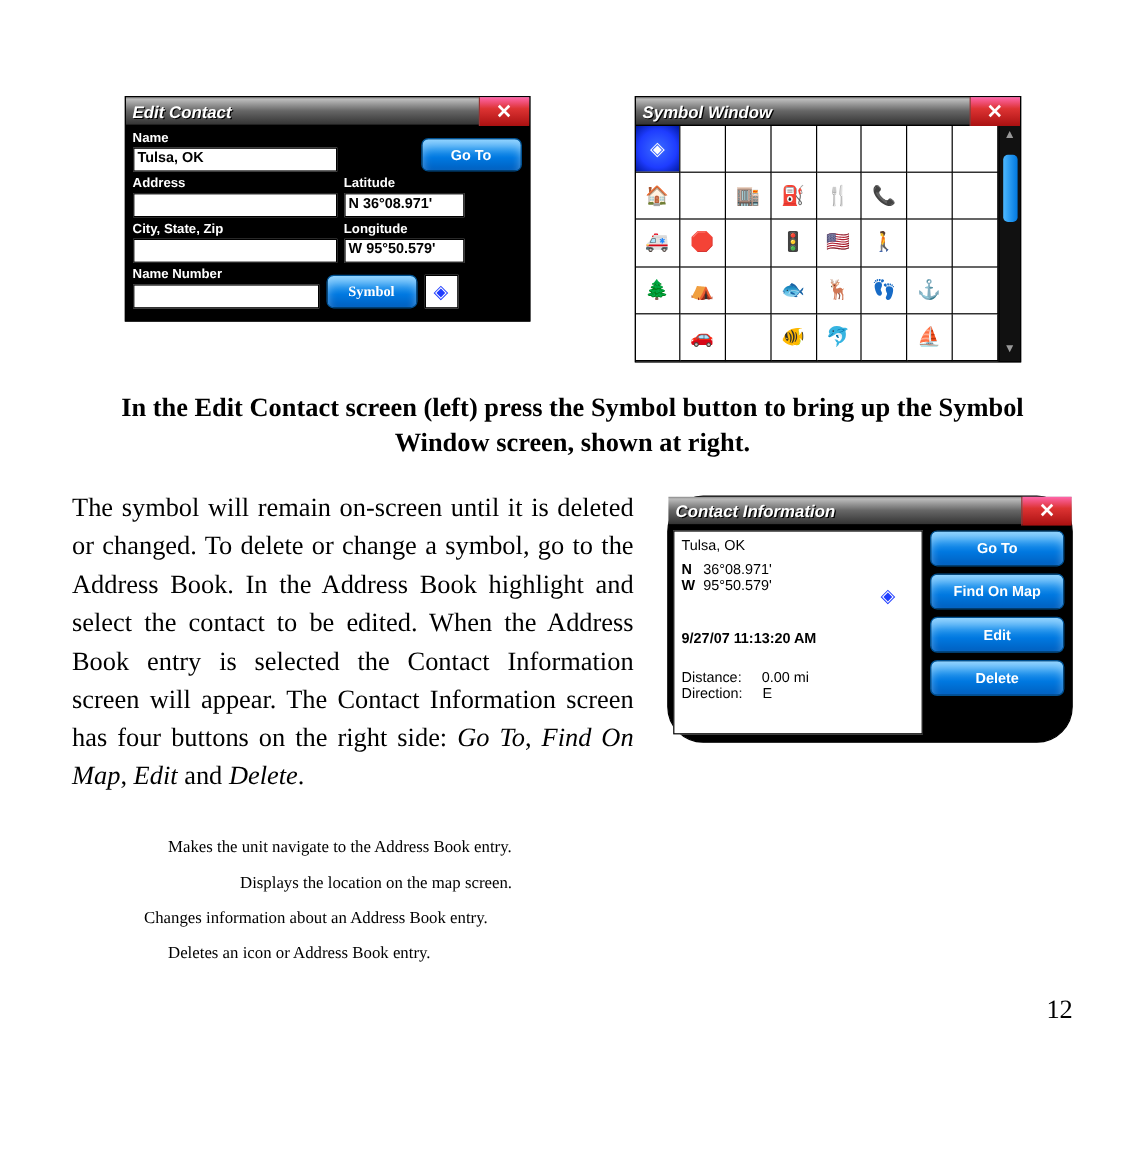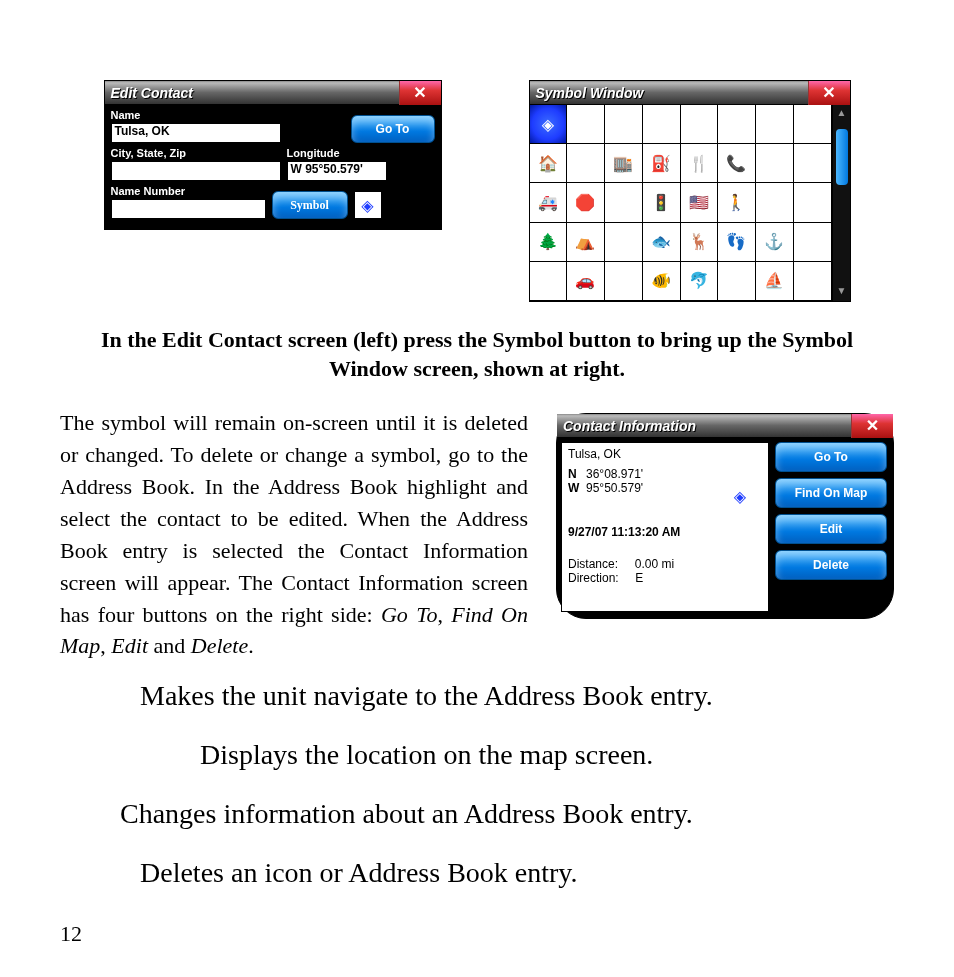--- a/index.html
+++ b/index.html
@@ -135,21 +135,21 @@
     border-radius:4px;
   }
   
   .caption {
     text-align:center;
     font-weight:bold;
     font-size:22px;
     margin: 10px 20px 24px 20px;
     line-height:1.3;
   }
-  .mid-row { display:flex; gap:28px; align-items:flex-start; margin-bottom:5px; }
+  .mid-row { display:flex; gap:28px; align-items:flex-start; margin-bottom:30px; }
   .para {
     font-size:22px;
     line-height:1.45;
     text-align:justify;
     flex:1;
     max-width: 495px;
   }
   .ital { font-style: italic; }
   
   .contact-info { width: 338px; margin-top:6px;border-radius:30px; }
@@ -164,40 +164,50 @@
   .ci-card .coord-row { display:flex; gap:6px; }
   .ci-card .coord-label { font-weight:bold; width:12px; }
   .ci-card .wpt-icon {
     position:absolute; right:22px; top:44px; color:#1e3cff; font-size:16px;
   }
   .ci-card .ts { margin-top:30px;font-weight:bold; }
   .ci-card .dist { margin-top:18px; }
   .ci-btns { display:flex; flex-direction:column; gap:6px; flex:1; }
   .ci-btns .blue-btn { height:30px; }
   
-  .lines { margin: 4px 0 0 80px; font-size:28px; line-height:2.1; }
-  .pagenum { text-align:left; font-size:22px; margin-top:18px; }
+  .lines { margin: 4px 0 0 80px; font-size:14px; line-height:2.1; }
+  .pagenum { text-align:right; font-size:22px; margin-top:18px; }
 </style>
 </head>
 <body>
 
 <div class="figure-row">
 
   <div class="device-window edit-contact">
     <div class="titlebar">
       <div class="title">Edit Contact</div>
       <div class="close-btn"></div>
     </div>
     <div class="ec-body">
       <div class="ec-row">
         <div class="ec-col">
           <span class="field-label">Name</span>
           <div class="input-field ec-name">Tulsa, OK</div>
         </div>
         <div class="blue-btn ec-goto">Go To</div>
+      </div>
+      <div class="ec-row">
+        <div class="ec-col">
+          <span class="field-label">Address</span>
+          <div class="input-field ec-addr"></div>
+        </div>
+        <div class="ec-col">
+          <span class="field-label">Latitude</span>
+          <div class="input-field ec-lat">N   36°08.971'</div>
+        </div>
       </div>
       <div class="ec-row">
         <div class="ec-col">
           <span class="field-label">City, State, Zip</span>
           <div class="input-field ec-city"></div>
         </div>
         <div class="ec-col">
           <span class="field-label">Longitude</span>
           <div class="input-field ec-lon">W   95°50.579'</div>
         </div>

